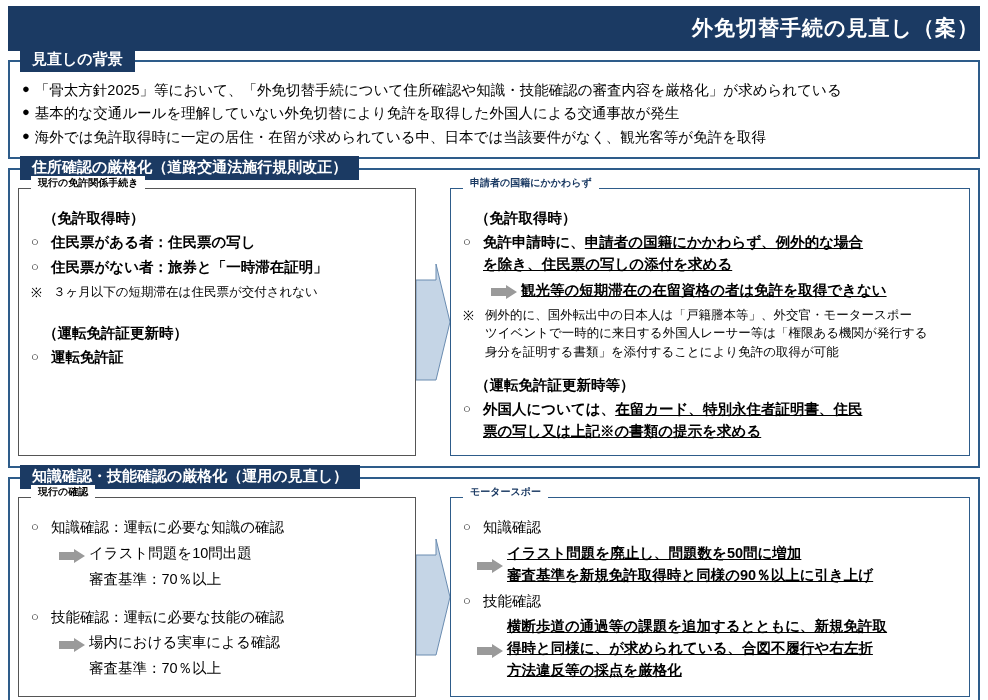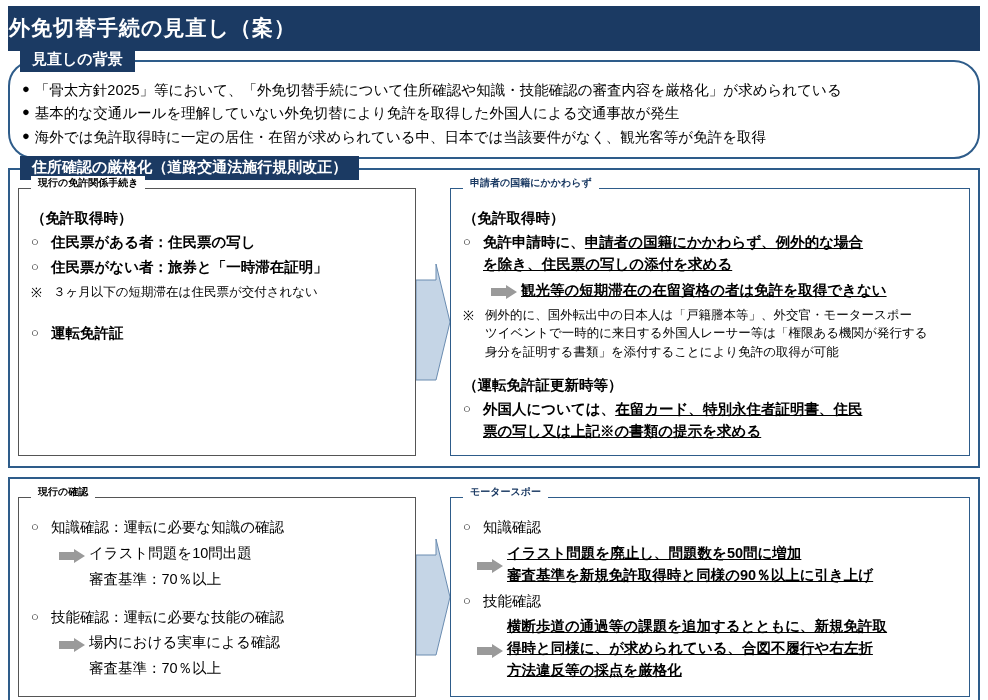--- a/index.html
+++ b/index.html
@@ -17,21 +17,21 @@
     height: 700px;
     background: #ffffff;
     overflow: hidden;
     box-sizing: border-box;
     padding: 6px 8px;
   }
   
   .title-bar {
     background: #1b3a63;
     color: #ffffff;
-    text-align: left;
+    text-align: right;
     font-size: 21px;
     font-weight: bold;
     letter-spacing: 1px;
     padding: 7px 0 8px 0;
     border: 1px solid #1b3a63;
   }
   
   .section {
     position: relative;
     border: 2px solid #2e5c8a;
@@ -47,21 +47,20 @@
     color: #ffffff;
     font-size: 15px;
     font-weight: bold;
     padding: 3px 12px 4px 12px;
     white-space: nowrap;
     line-height: 1.1;
   }
   
   #background-section {
     padding: 16px 16px 8px 12px;
-    border-radius: 26px;
   }
   .bullet-line {
     display: flex;
     align-items: flex-start;
     font-size: 14.5px;
     line-height: 1.55;
     margin: 1px 0;
   }
   .bullet-dot {
     flex: 0 0 auto;
@@ -115,21 +114,21 @@
     width: 34px;
     position: relative;
     align-self: center;
     height: 120px;
   }
   .big-arrow svg { display: block; }
 
   .grp-title {
     font-size: 14.5px;
     font-weight: bold;
-    margin: 4px 0 4px 0;
+    margin: 4px 0 4px 12px;
   }
   .item {
     display: flex;
     align-items: flex-start;
     font-size: 14.5px;
     line-height: 1.5;
     margin: 3px 0;
   }
   .marker {
     flex: 0 0 auto;
@@ -210,20 +209,21 @@
             <span class="bold">住民票がない者：旅券と「一時滞在証明」</span>
           </div>
 
           <div class="note">
             <span class="marker">※</span>
             <span>３ヶ月以下の短期滞在は住民票が交付されない</span>
           </div>
 
           <div class="sp14"></div>
 
+          <div class="grp-title">（運転免許証更新時）</div>
           <div class="item">
             <span class="marker">○</span>
             <span class="bold">運転免許証</span>
           </div>
         </div>
       </div>
 
       <div class="big-arrow">
         <svg width="34" height="120" viewBox="0 0 34 120">
           <polygon points="0,18 20,18 20,2 34,60 20,118 0,118" fill="#c5d5e6" stroke="#6a8cb0" stroke-width="1"></polygon>
@@ -272,20 +272,21 @@
               <span class="bold">外国人については、</span><span class="bold ul">在留カード、特別永住者証明書、住民</span><br>
               <span class="bold ul">票の写し又は上記※の書類の提示を求める</span>
             </span>
           </div>
         </div>
       </div>
     </div>
   </div>
 
   <div class="section">
+    <div class="tab-label">知識確認・技能確認の厳格化（運用の見直し）</div>
 
     <div class="cmp">
 
       <div class="col-left" style="width:398px;">
         <div class="inner-box">
           <div class="inner-label">現行の確認</div>
 
           <div class="item">
             <span class="marker">○</span>
             <span>知識確認：運転に必要な知識の確認</span>

